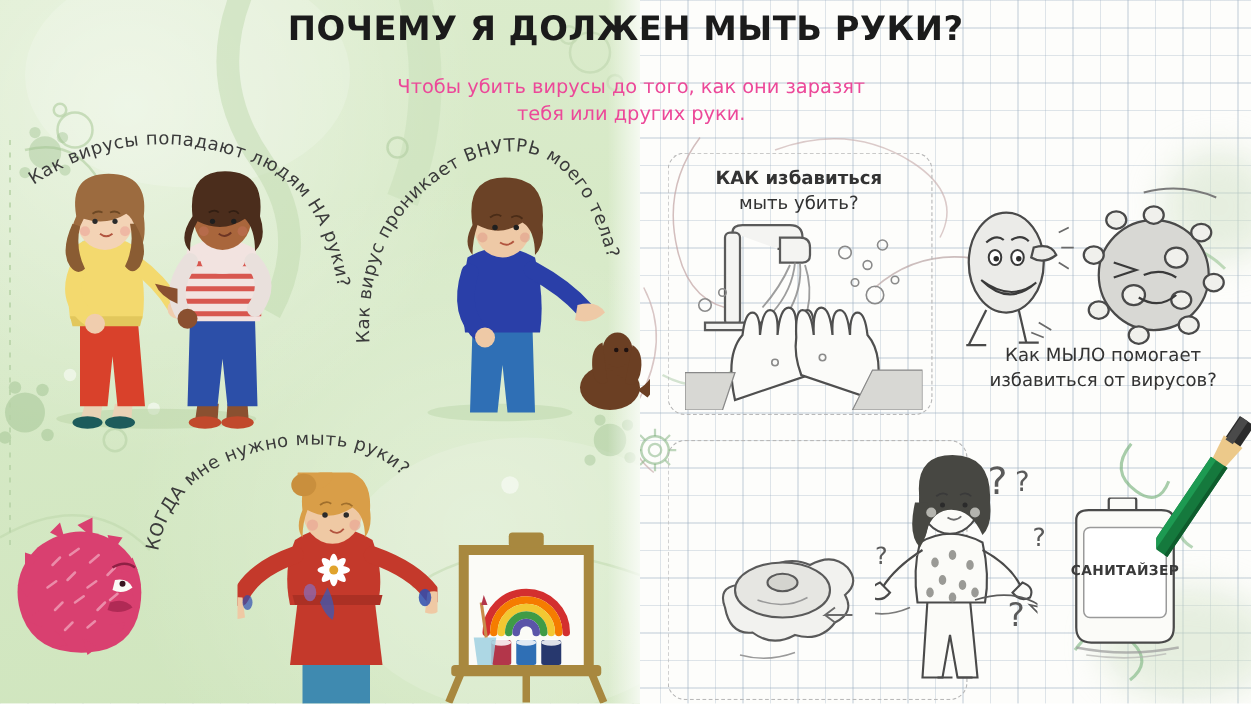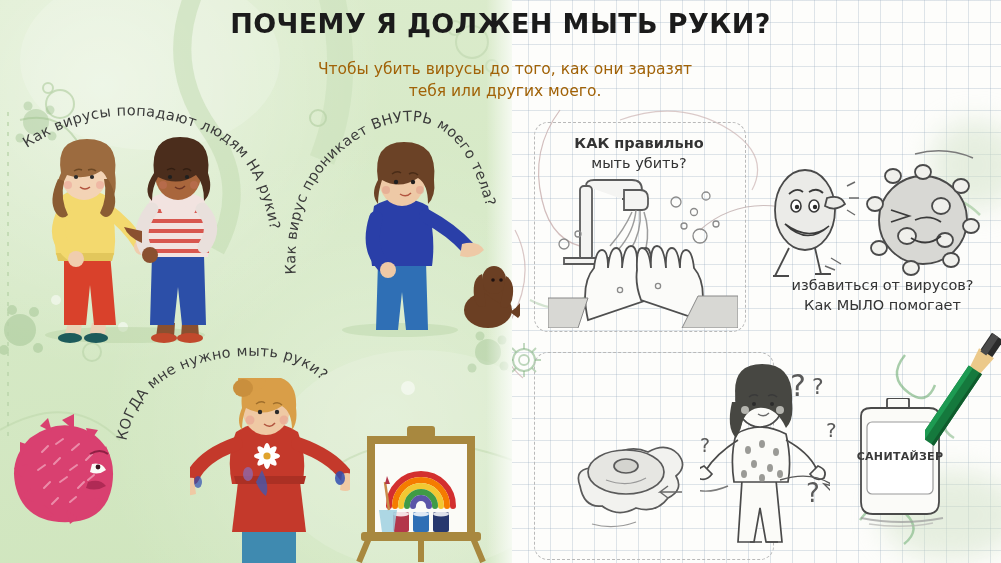--- a/index.html
+++ b/index.html
@@ -37,21 +37,21 @@
 
   
   .title{
     position:absolute;left:0;right:0;top:8px;text-align:center;
     font-size:27px;font-weight:bold;letter-spacing:.4px;color:#1b1b1b;
     font-family:"DejaVu Sans","Liberation Sans",sans-serif;
     text-align:center;
   }
   .subtitle{
     position:absolute;left:290px;width:430px;top:58px;text-align:center;
-    font-size:15.5px;line-height:1.45;color:#a16207;
+    font-size:15.5px;line-height:1.45;color:#ec4899;
     font-family:"DejaVu Sans","Liberation Sans",sans-serif;
   }
 
   
   .hw{position:absolute;}
   .hw text, .hw textPath{
     font-family:"DejaVu Sans","Liberation Sans",sans-serif;
     font-size:14.5px;fill:#3b3b3b;letter-spacing:.4px;
   }
 
@@ -139,21 +139,21 @@
       </g>
 
       <path d="M8 112 v330" stroke="#b7d2a6" stroke-width="1.6" stroke-dasharray="4 6" fill="none" opacity=".8"></path>
     </svg>
     <div class="gp-fade"></div>
   </div>
 
   <div class="title">ПОЧЕМУ Я ДОЛЖЕН МЫТЬ РУКИ?</div>
   <div class="subtitle">
     <div>Чтобы убить вирусы до того, как они заразят</div>
-    <div>тебя или других моего.</div>
+    <div>тебя или других руки.</div>
   </div>
 
   <svg class="hw" style="left:16px;top:92px;" width="270" height="160">
     <defs>
         <path id="arc1" d="M8 58 Q 95 -2 196 42 Q 246 66 256 150" fill="none"></path>
       </defs>
     <text>
       <textPath href="#arc1" startOffset="1%">Как вирусы попадают людям НА руки?</textPath>
     </text>
   </svg>
@@ -351,21 +351,21 @@
     </g>
     <path d="M84 64 q10 -2 14 6 q-8 6 -16 2z" fill="#fbfbf7"></path>
     <circle cx="90" cy="67" r="2.4" fill="#3a1520"></circle>
     <path d="M80 82 q12 -4 18 4 q-10 6 -20 2z" fill="#b02a55"></path>
     <path d="M82 54 q10 -6 18 0" stroke="#8e2044" stroke-width="2" fill="none"></path>
   </svg>
 
   <div class="dashbox" style="left:534px;top:122px;width:210px;height:208px;"></div>
 
   <div class="cap" style="left:534px;top:134px;width:210px;">
-    <div style="font-weight:bold;">КАК правильно</div>
+    <div style="font-weight:bold;">КАК избавиться</div>
     <div>мыть убить?</div>
   </div>
 
   <svg class="ill" style="left:548px;top:178px;" width="190" height="150">
     <g stroke="#5a5a5a" stroke-width="1.8" fill="#f4f4f2">
       <path d="M38 8 q0 -6 8 -6 h38 q10 0 10 10 q0 9 -10 9 h-10"></path>
       <rect x="32" y="8" width="12" height="74" rx="4"></rect>
       <path d="M76 12 h16 q8 0 8 8 v6 q0 6 -6 6 h-18z"></path>
       <path d="M16 80 h44 v6 h-44z"></path>
     </g>
@@ -441,22 +441,22 @@
       </g>
     </g>
     <g stroke="#3a3a3a" stroke-width="1.8" fill="none">
       <path d="M126 62 l18 6 l-18 6"></path>
       <path d="M150 72 q14 -6 26 2"></path>
       <path d="M146 90 q16 10 30 -2"></path>
     </g>
   </svg>
 
   <div class="cap" style="left:780px;top:276px;width:205px;">
+    <div>Как МЫЛО помогает</div>
     <div>избавиться от вирусов?</div>
-    <div>Как МЫЛО помогает</div>
   </div>
 
   <div class="dashbox" style="left:534px;top:352px;width:238px;height:206px;"></div>
 
 
   <svg class="ill" style="left:562px;top:432px;" width="140" height="120">
     <g stroke="#5a5a5a" stroke-width="1.7" fill="#f2f2ef">
       <path d="M18 54 q-6 -16 10 -18 q16 -2 22 -12 q18 -12 36 -4 q18 -10 30 2 q10 12 -2 22 q8 14 -8 22 q-12 16 -32 10 q-18 10 -34 -2 q-18 2 -22 -20z"></path>
       <ellipse cx="64" cy="40" rx="38" ry="22" fill="#e6e6e2"></ellipse>
       <ellipse cx="64" cy="34" rx="12" ry="7" fill="#d4d4cf"></ellipse>

